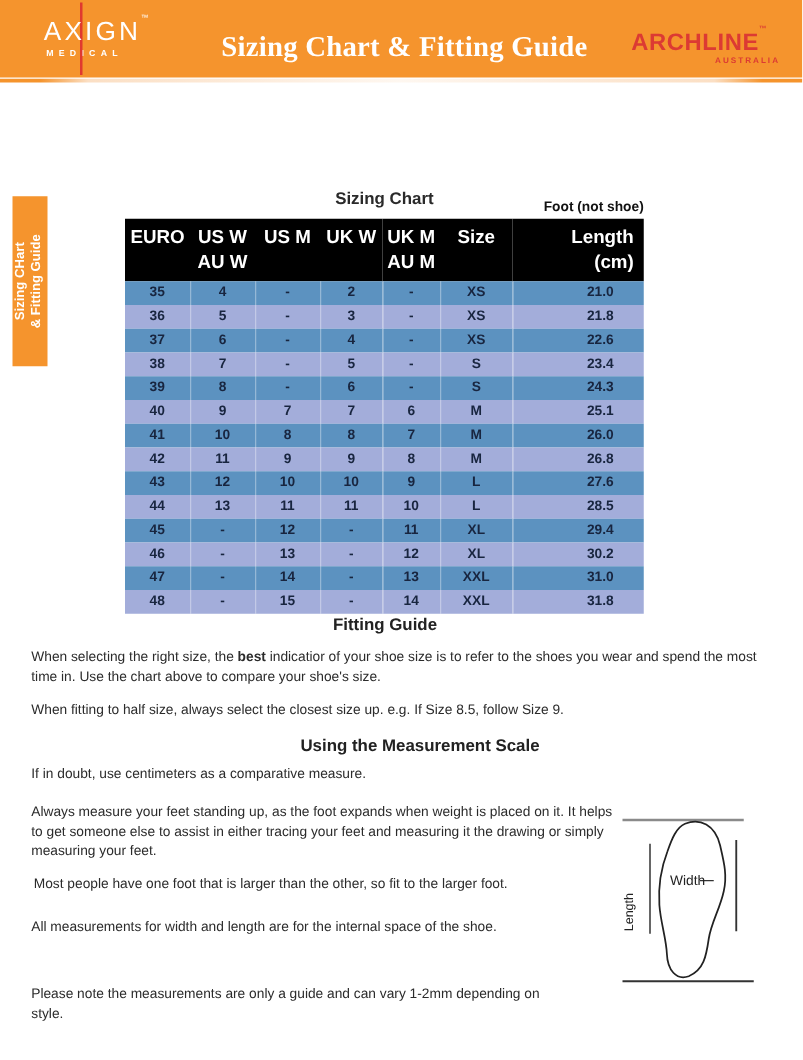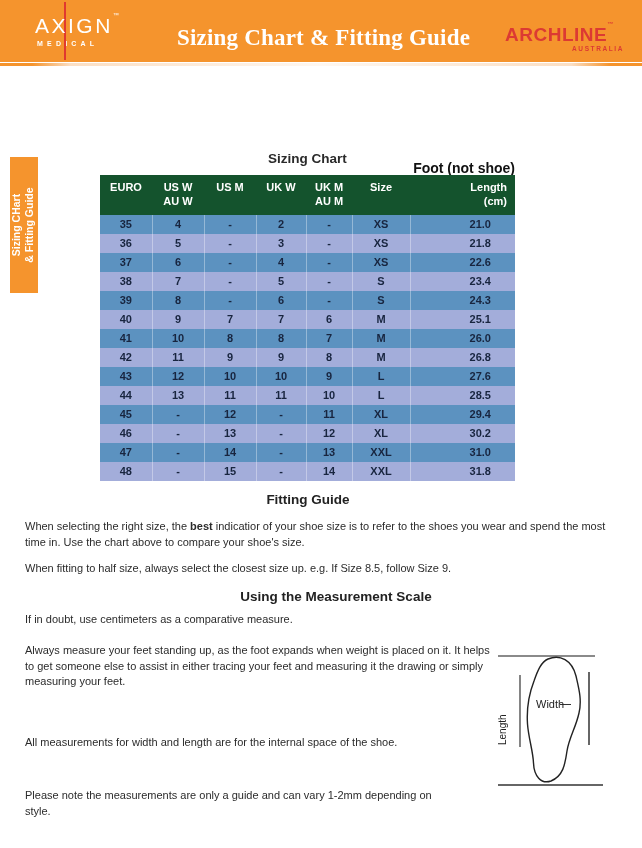--- a/index.html
+++ b/index.html
@@ -28,26 +28,26 @@
   
   .side-tab { position:absolute; left:10px; top:157px; width:28px; height:136px; background:#F5942D; }
   .side-tab-text { position:absolute; left:0; top:136px; width:136px; height:28px;
     transform-origin:0 0; transform:rotate(-90deg);
     text-align:center; color:#ffffff; font-weight:700; font-size:10.5px; line-height:13px; }
 
   
   .chart-title { position:absolute; left:100px; top:151px; width:415px; text-align:center;
                  font-size:13.5px; font-weight:700; color:#2a2a2a; }
   .foot-note { position:absolute; left:350px; top:160px; width:165px; text-align:right;
-               font-size:14px; font-weight:700; color:#111; }
+               font-size:11px; font-weight:700; color:#111; }
 
   
   .sizing-table { position:absolute; left:100px; top:175px; width:415px;
                   border-collapse:collapse; table-layout:fixed; }
-  .sizing-table th { background:#14532d; color:#ffffff; font-size:11px; font-weight:700;
+  .sizing-table th { background:#000000; color:#ffffff; font-size:15px; font-weight:700;
                      vertical-align:top; padding:5px 0 6px; line-height:1.3; text-align:center; }
   .sizing-table th:last-child { text-align:right; padding-right:8px; }
   .sizing-table td { height:19px; line-height:19px; font-size:11px; font-weight:700;
                      color:#18253F; text-align:center; padding:0; }
   .sizing-table td:not(:last-child) { border-right:1px solid rgba(255,255,255,0.35); }
   .sizing-table td:last-child { text-align:right; padding-right:24px; }
   .sizing-table tbody tr:nth-child(odd)  { background:#5C92C0; }
   .sizing-table tbody tr:nth-child(even) { background:#A3ADDA; }
 
   
@@ -264,20 +264,21 @@
       </tbody>
   </table>
 
   <div class="heading fitting-title">Fitting Guide</div>
   <p class="body p1"><span>When selecting the right size, the </span><b>best</b><span> indicatior of your shoe size is to refer to the shoes you wear and spend the most time in. Use the chart above to compare your shoe's size.</span></p>
   <p class="body p2">When fitting to half size, always select the closest size up. e.g. If Size 8.5, follow Size 9.</p>
 
   <div class="heading measure-title">Using the Measurement Scale</div>
   <p class="body p3">If in doubt, use centimeters as a comparative measure.</p>
   <p class="body p4">Always measure your feet standing up, as the foot expands when weight is placed on it. It helps to get someone else to assist in either tracing your feet and measuring it the drawing or simply measuring your feet.</p>
+  <p class="body p5">Most people have one foot that is larger than the other, so fit to the larger foot.</p>
   <p class="body p6">All measurements for width and length are for the internal space of the shoe.</p>
   <p class="body p7">Please note the measurements are only a guide and can vary 1-2mm depending on style.</p>
 
   <svg class="foot-svg" width="148" height="150" viewBox="0 0 148 150">
     <line x1="8" y1="11" x2="105" y2="11" stroke="#8a8a8a" stroke-width="2"></line>
     <path fill="none" stroke="#222" stroke-width="1.4" d="M58 14 C70 9 82 15 86 31 C89 44 92 55 89 68 C86 82 79 93 77 106 C75 120 73 131 61 136 C51 139.5 44 131 43.5 118 C43 106 38.5 93 37.5 79 C36.5 64 39 49 44 36 C47.5 26 51 17 58 14 Z"></path>
     <line x1="30" y1="30" x2="30" y2="102" stroke="#333" stroke-width="1.2"></line>
     <line x1="99" y1="27" x2="99" y2="100" stroke="#333" stroke-width="1.5"></line>
     <line x1="70" y1="59.5" x2="81" y2="59.5" stroke="#333" stroke-width="1"></line>
     <text x="46" y="63" font-size="11">Width</text>

